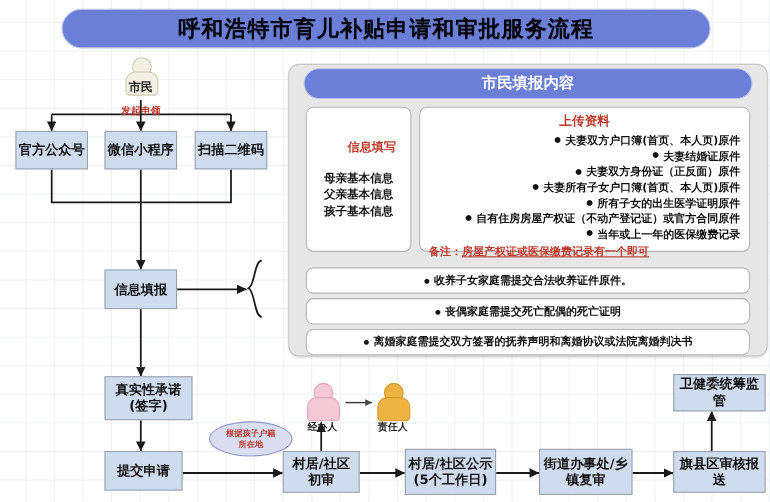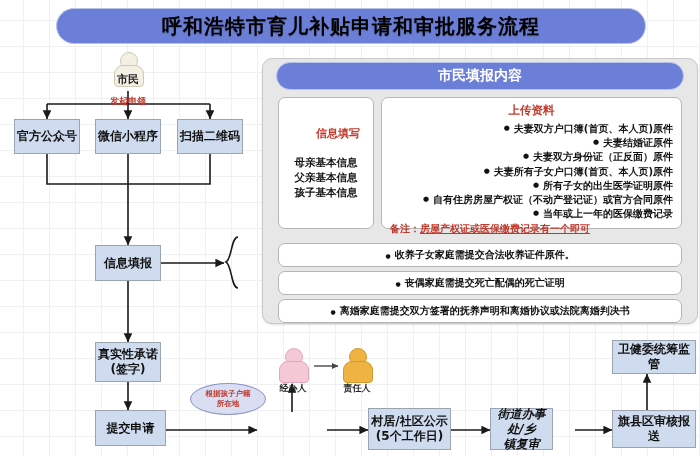--- a/index.html
+++ b/index.html
@@ -176,21 +176,21 @@
   </div>
 
   <div class="abs red-lab" style="left:98px;top:95px;width:60px;">发起申领</div>
 
   <div class="abs fbox" style="left:14px;top:119px;width:66px;height:35px;">官方公众号</div>
   <div class="abs fbox" style="left:95px;top:119px;width:66px;height:35px;">微信小程序</div>
   <div class="abs fbox" style="left:177px;top:119px;width:66px;height:35px;">扫描二维码</div>
 
   <div class="abs fbox" style="left:95px;top:245px;width:66px;height:36px;">信息填报</div>
 
-  <div class="abs fbox" style="left:95px;top:342px;width:66px;height:40px;flex-direction:column;">
+  <div class="abs fbox" style="left:95px;top:342px;width:80px;height:40px;flex-direction:column;">
     <span>真实性承诺</span>
     <span>(签字)</span>
   </div>
 
   <div class="abs fbox" style="left:95px;top:410px;width:71px;height:36px;">提交申请</div>
 
   <div class="abs oval" style="left:190px;top:383px;width:76px;height:32px;flex-direction:column;">
     <span>根据孩子户籍</span>
     <span>所在地</span>
   </div>
@@ -200,27 +200,28 @@
     <div class="p-body" style="left:3px;top:13px;width:28px;height:20px;background:#f4c9d5;border:1px solid #e0a7ba;"></div>
     <div class="p-label" style="top:34px;">经办人</div>
   </div>
 
   <div class="abs person" style="left:340px;top:348px;width:34px;height:46px;">
     <div class="p-head" style="left:9px;top:0;width:16px;height:16px;background:#efb343;border:1px solid #d39a2b;"></div>
     <div class="p-body" style="left:3px;top:13px;width:28px;height:20px;background:#efb343;border:1px solid #d39a2b;"></div>
     <div class="p-label" style="top:34px;">责任人</div>
   </div>
 
+  <div class="abs fbox" style="left:257px;top:410px;width:70px;height:38px;">村居/社区初审</div>
 
   <div class="abs fbox" style="left:368px;top:408px;width:83px;height:42px;flex-direction:column;">
     <span>村居/社区公示</span>
     <span>(5个工作日)</span>
   </div>
 
-  <div class="abs fbox" style="left:490px;top:408px;width:63px;height:42px;flex-direction:column;font-style:italic;">
+  <div class="abs fbox" style="left:490px;top:408px;width:85px;height:42px;flex-direction:column;">
     <span>街道办事处/乡</span>
     <span>镇复审</span>
   </div>
 
   <div class="abs fbox" style="left:612px;top:410px;width:84px;height:38px;">旗县区审核报送</div>
 
   <div class="abs fbox" style="left:612px;top:340px;width:84px;height:34px;">卫健委统筹监管</div>
 
   <div class="abs panel"></div>
   <div class="abs panel-title">市民填报内容</div>

